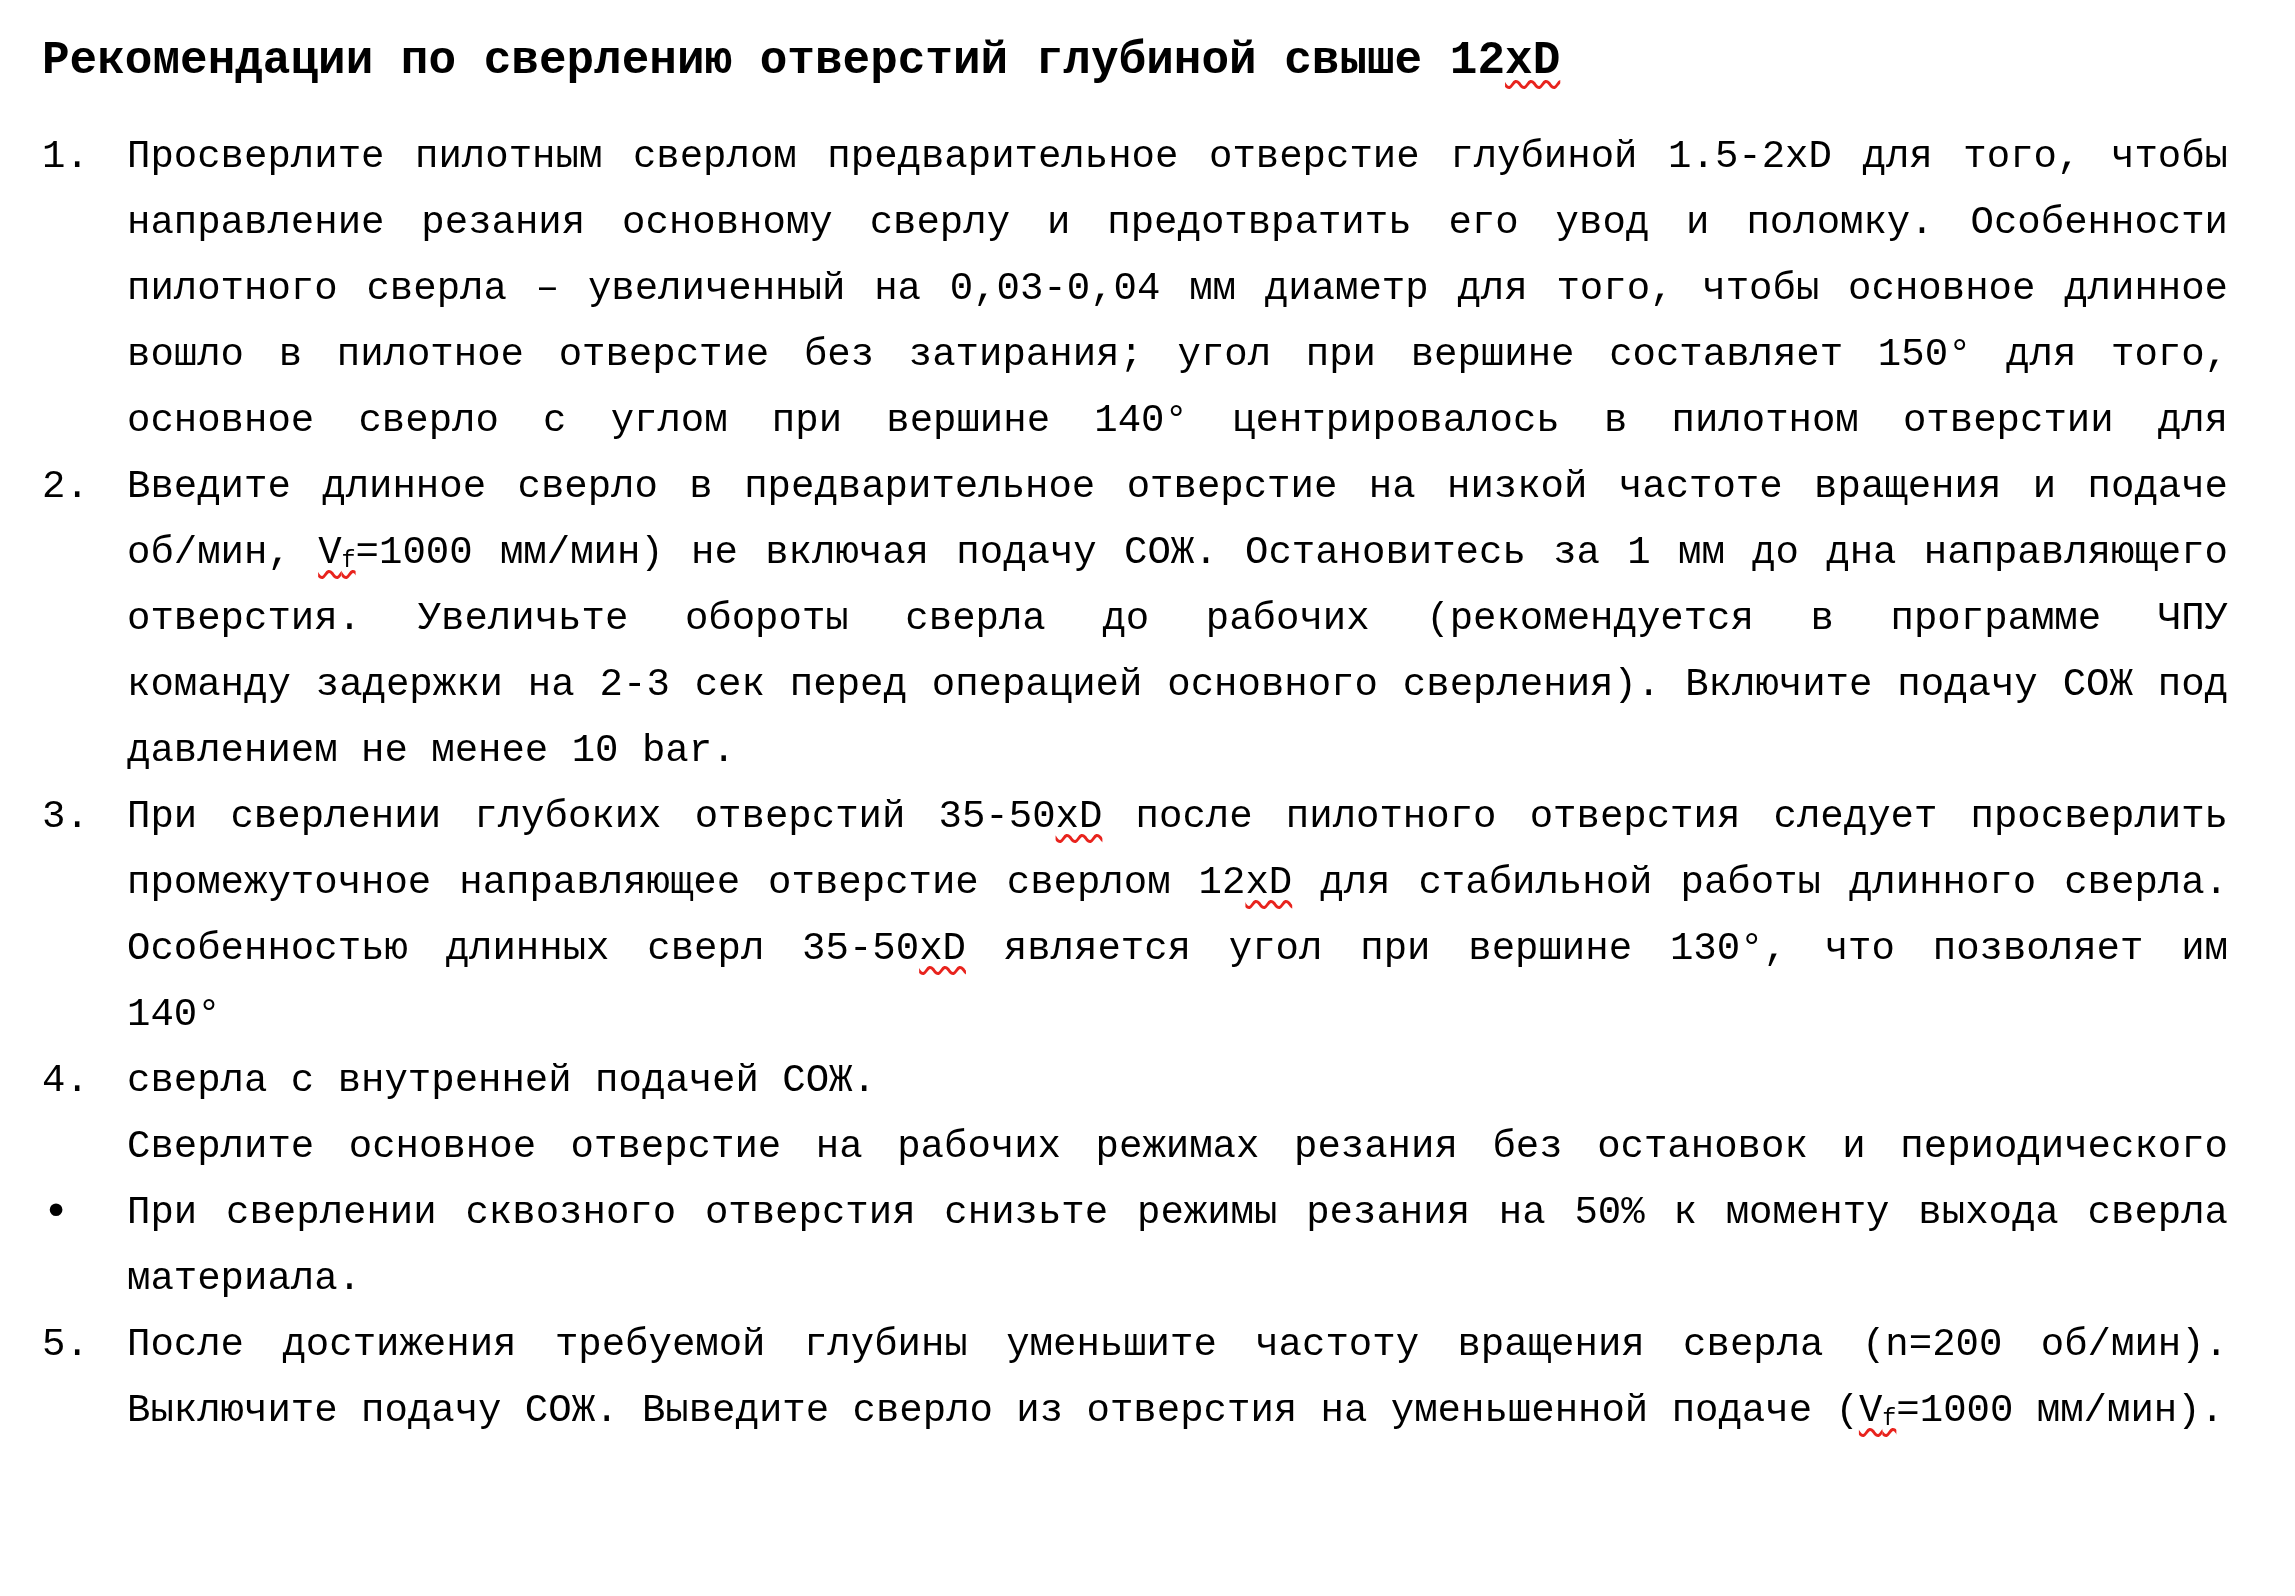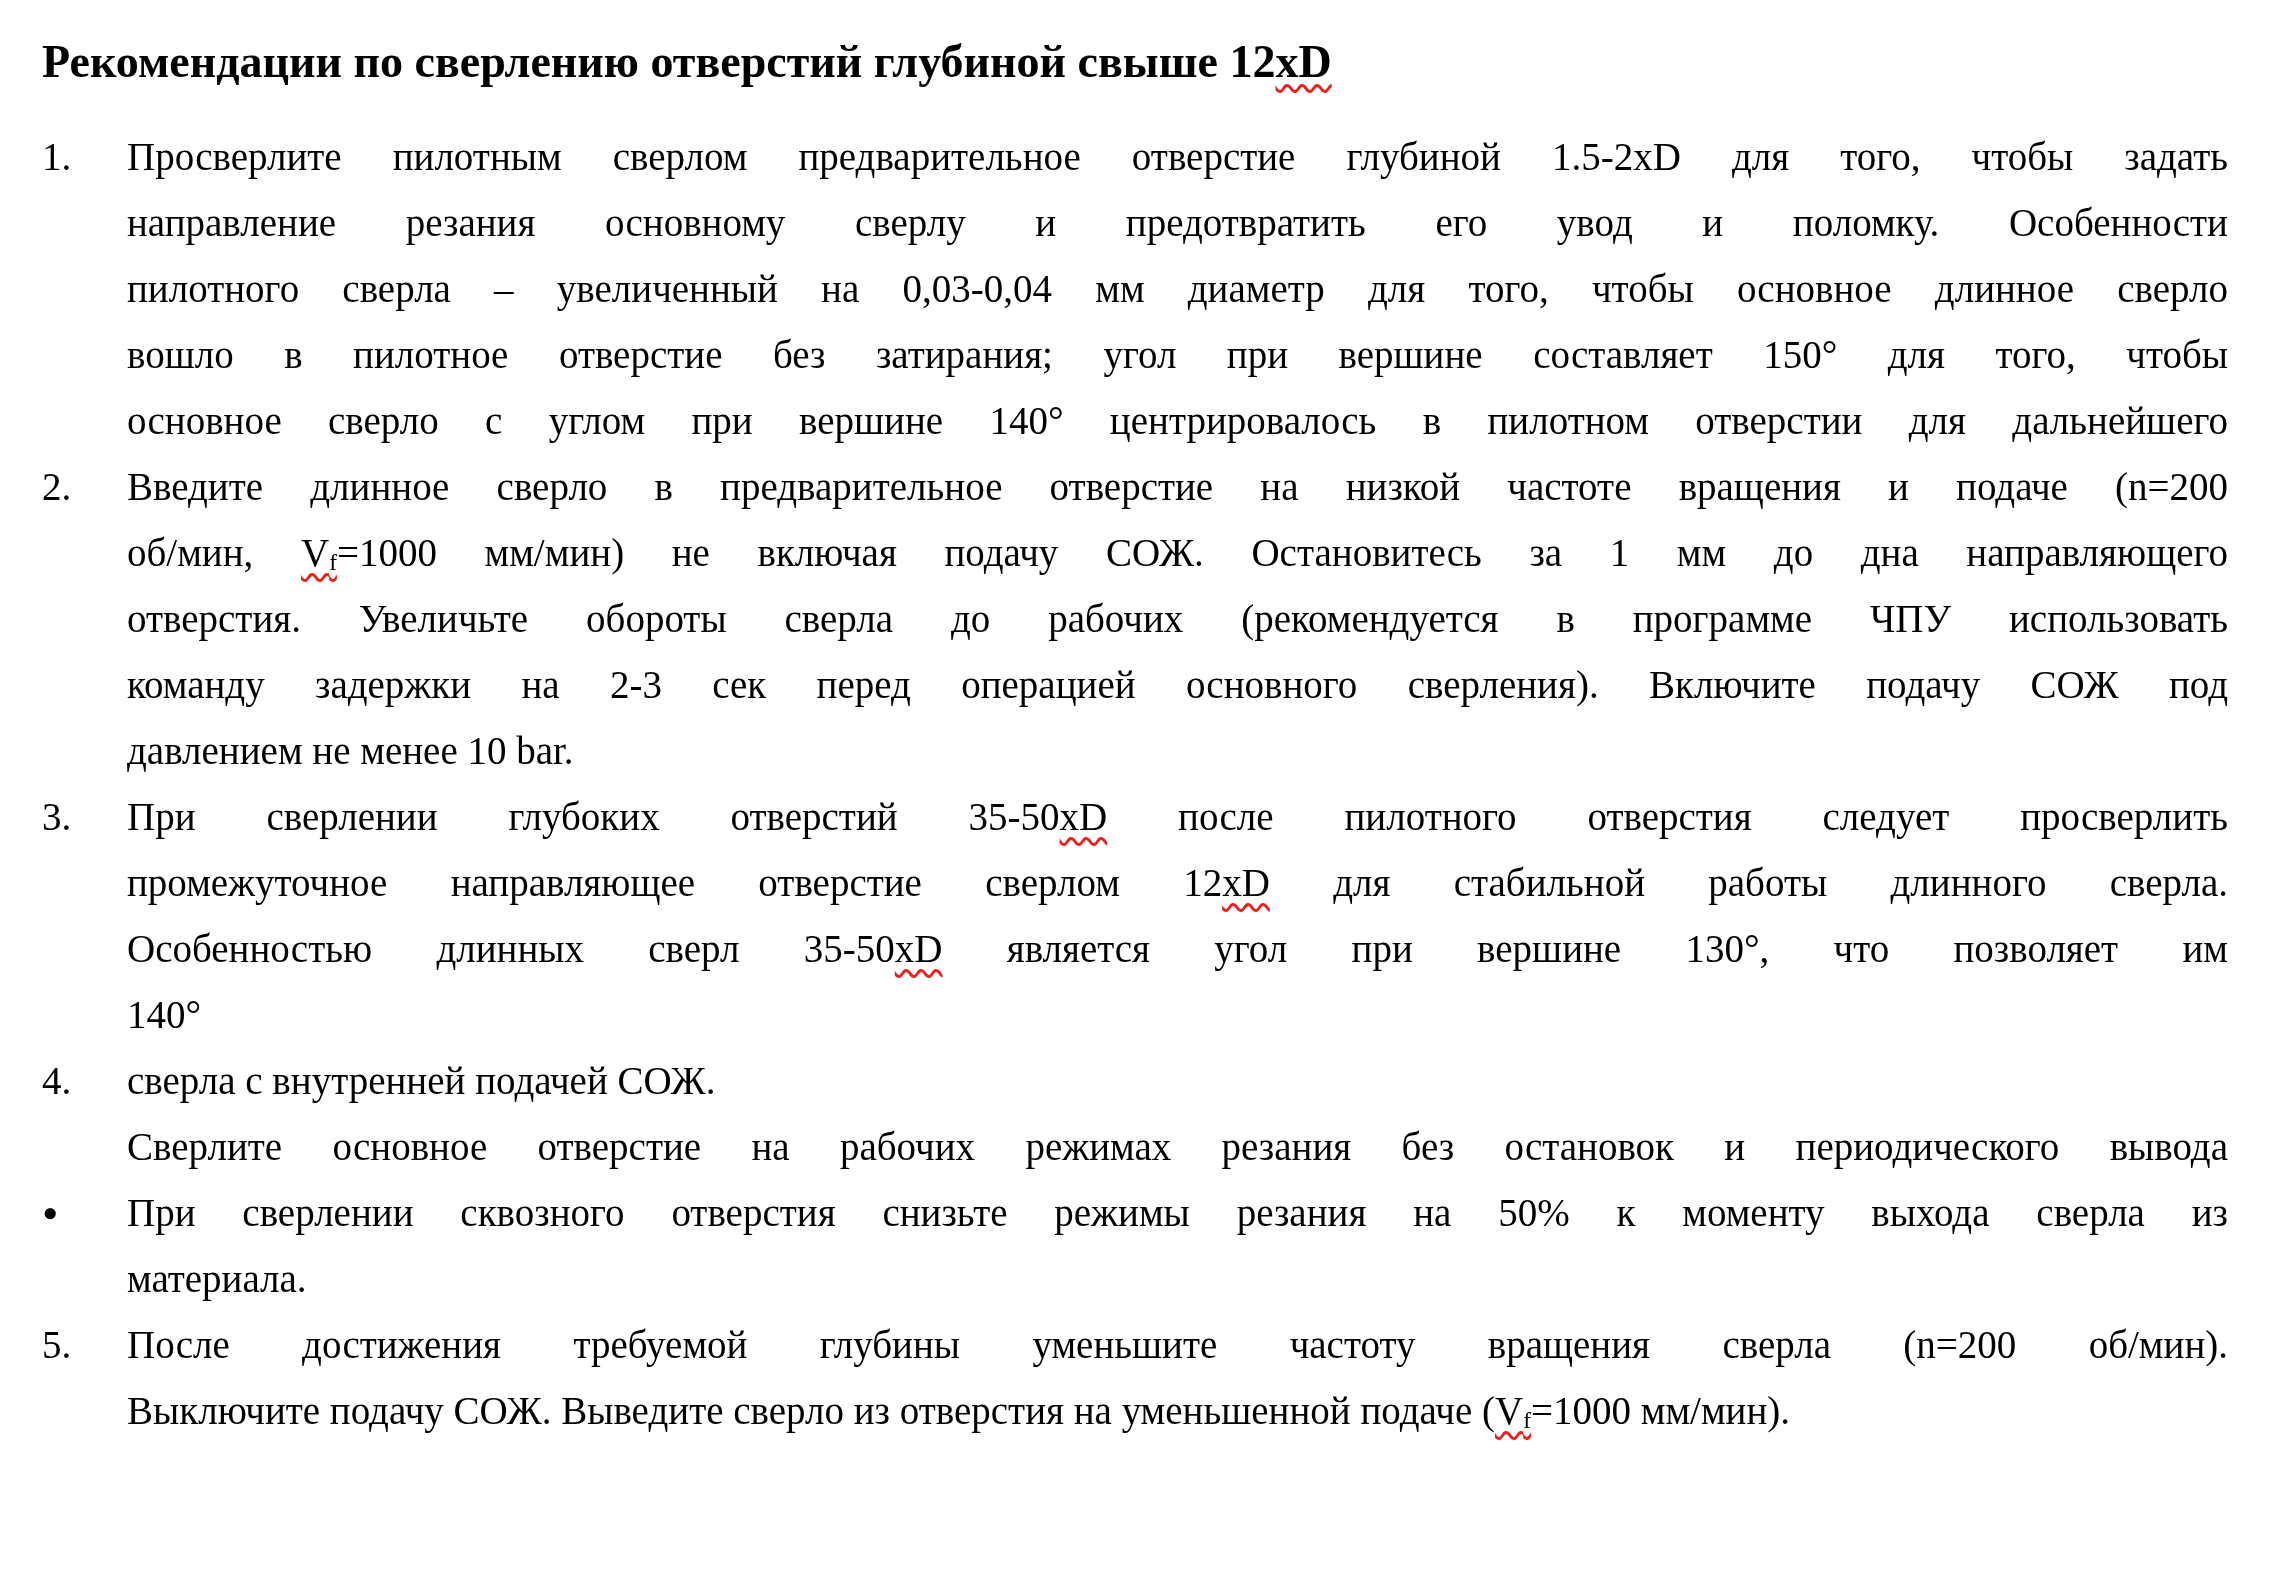--- a/index.html
+++ b/index.html
@@ -7,21 +7,21 @@
     padding: 0;
     width: 2295px;
     height: 1597px;
     background: var(--bg, #ffffff);
     overflow: hidden;
   }
   .page {
     position: relative;
     width: 2249px;
     height: 1597px;
-    font-family: Liberation Serif, serif;
+    font-family: Liberation Mono, monospace;
     color: var(--ink, #000000);
   }
   .title {
     position: absolute;
     left: 42px;
     top: 24px;
     font-size: 46px;
     font-weight: 700;
     line-height: 75px;
     white-space: nowrap;

